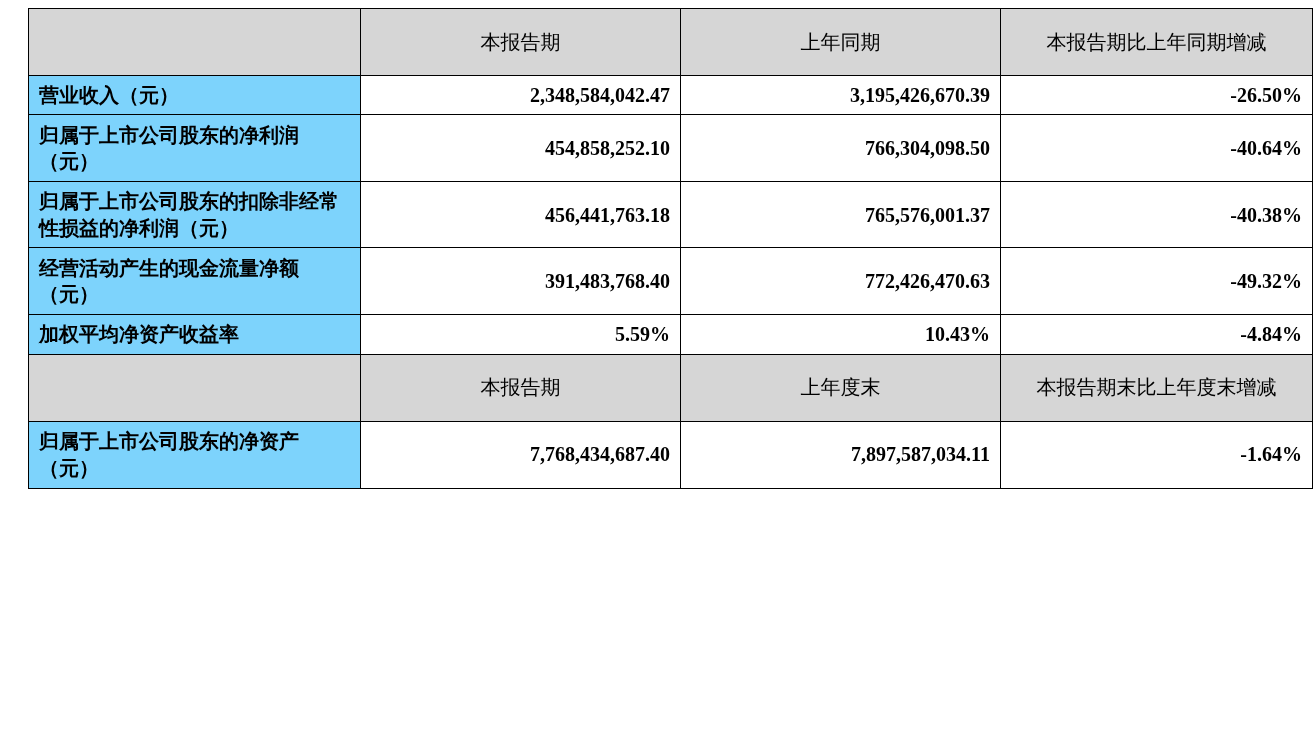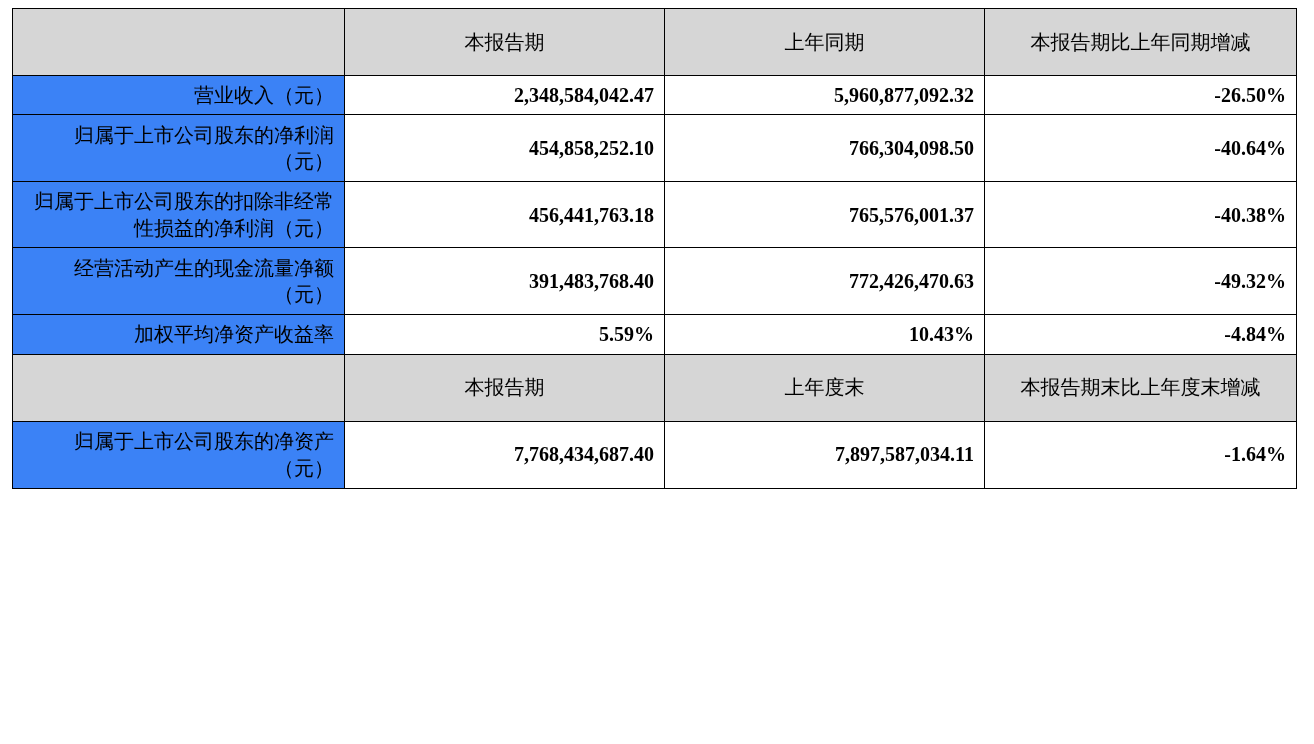--- a/index.html
+++ b/index.html
@@ -11,43 +11,44 @@
     width: 1314px;
     height: 744px;
     font-family: "Liberation Serif", "DejaVu Serif", serif;
     color: #000000;
   }
   .page {
     position: relative;
     width: 1314px;
     height: 744px;
     box-sizing: border-box;
-    padding: 8px 18px 8px 12px;
+    padding: 8px 18px 8px 28px;
   }
   table.fin {
     width: 1284px;
     border-collapse: collapse;
     table-layout: fixed;
     font-size: 20px;
   }
   table.fin col.c0 { width: 332px; }
   table.fin col.c1 { width: 320px; }
   table.fin col.c2 { width: 320px; }
   table.fin col.c3 { width: 312px; }
 
   table.fin td {
     border: 1px solid #000000;
     padding: 6px 10px;
     vertical-align: middle;
     line-height: 1.32;
     word-break: break-all;
   }
   td.label {
-    background: #3b82f6;
-    text-align: right;
+    background: #7dd3fc;
+    text-align: left;
+    font-weight: bold;
   }
   td.head {
     background: #d6d6d6;
     text-align: center;
   }
   td.num {
     background: #ffffff;
     text-align: right;
     font-weight: bold;
   }
@@ -68,21 +69,21 @@
       <tr class="t-row-tall">
         <td class="head"></td>
         <td class="head">本报告期</td>
         <td class="head">上年同期</td>
         <td class="head">本报告期比上年同期增减</td>
       </tr>
 
       <tr>
         <td class="label">营业收入（元）</td>
         <td class="num">2,348,584,042.47</td>
-        <td class="num">5,960,877,092.32</td>
+        <td class="num">3,195,426,670.39</td>
         <td class="num">-26.50%</td>
       </tr>
 
       <tr class="t-row-tall">
         <td class="label">归属于上市公司股东的净利润（元）</td>
         <td class="num">454,858,252.10</td>
         <td class="num">766,304,098.50</td>
         <td class="num">-40.64%</td>
       </tr>
 

